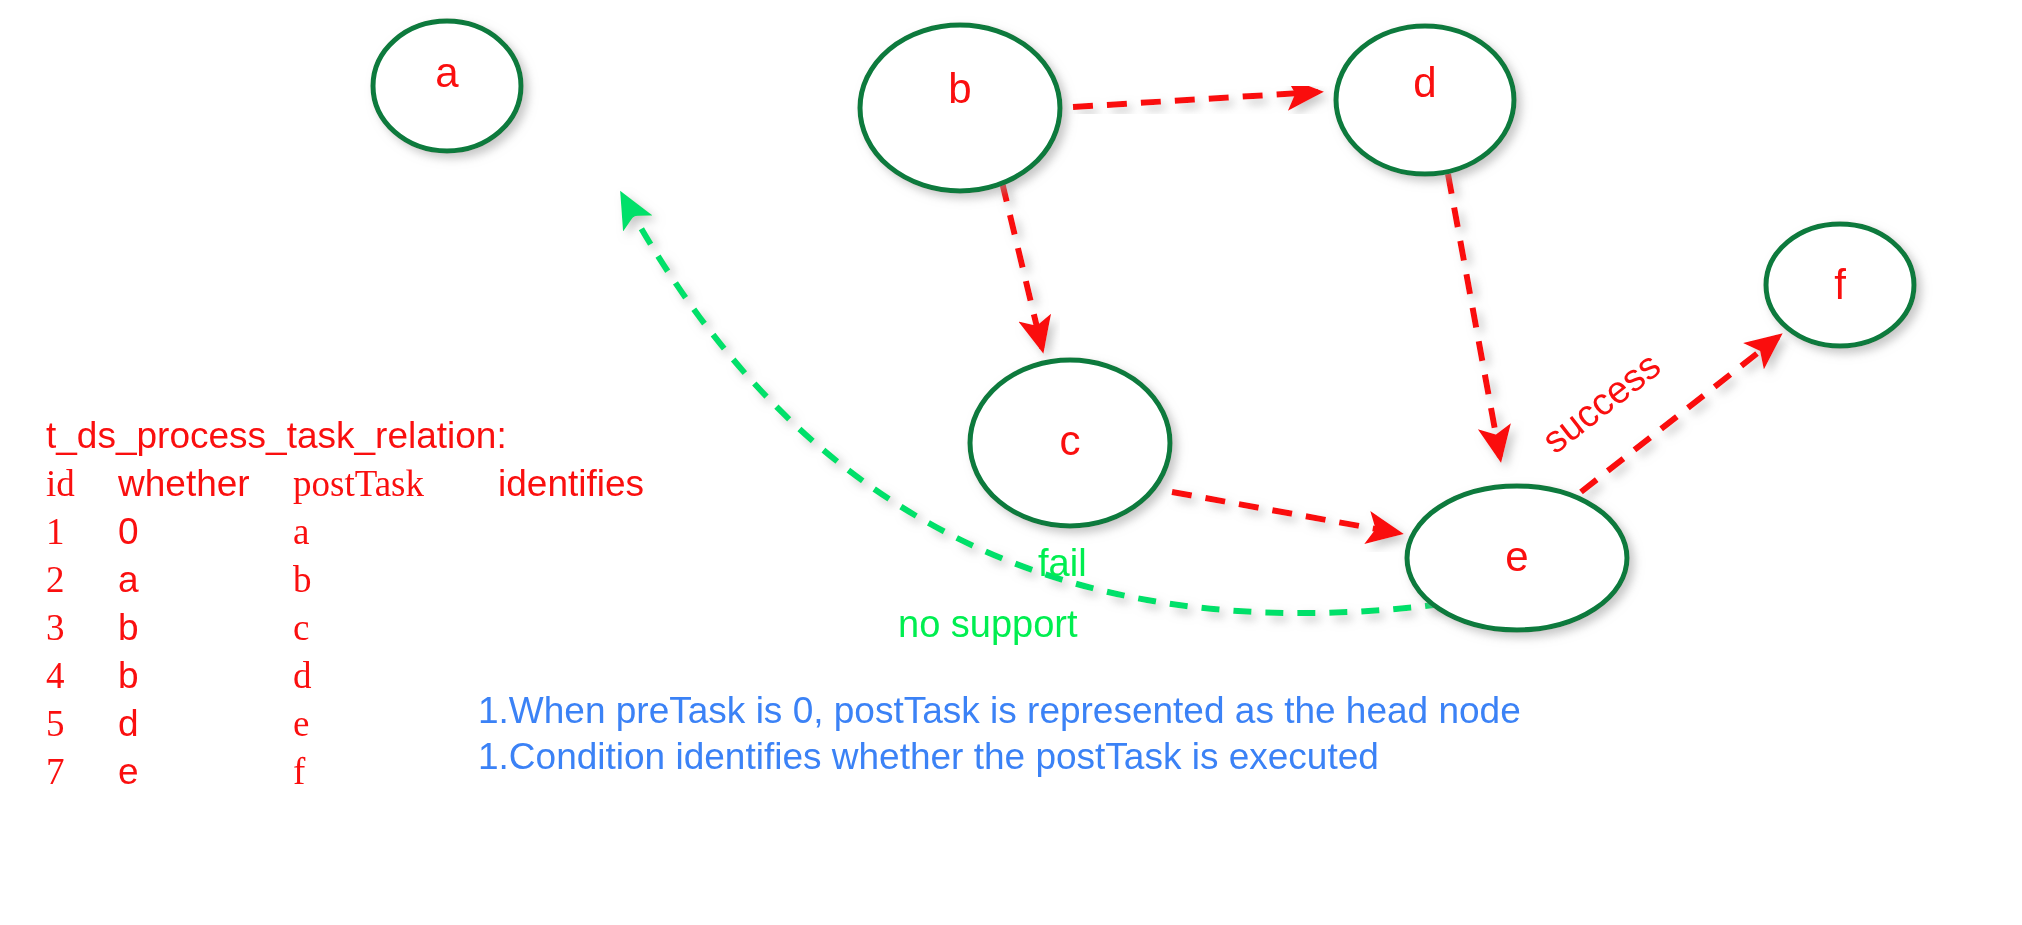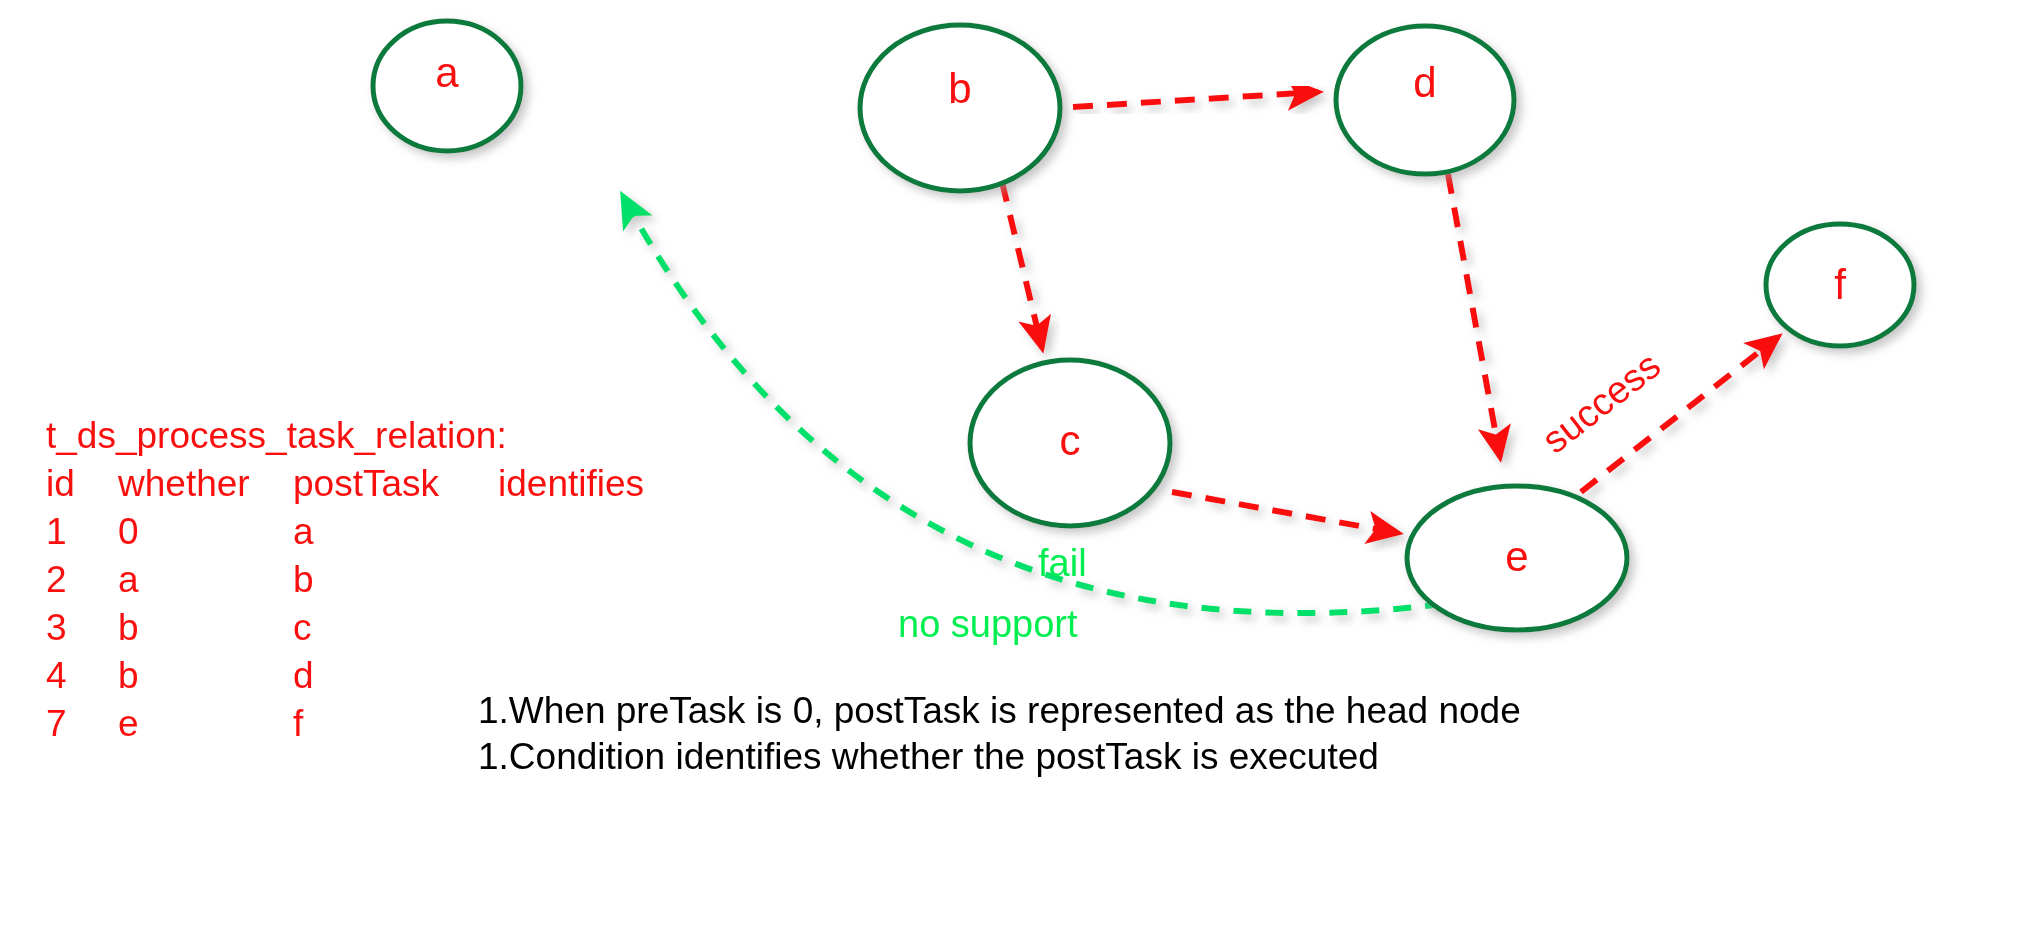--- a/index.html
+++ b/index.html
@@ -69,30 +69,30 @@
     white-space: nowrap;
   }
   #table-title {
     display: block;
     margin-bottom: 0px;
   }
   .tbl-row {
     display: block;
     height: 48px;
   }
-  .col-id      { display: inline-block; width: 72px; }
+  .col-id      { display: inline-block; width: 72px; font-family: Liberation Serif, serif; }
   .col-pre     { display: inline-block; width: 175px; }
-  .col-post    { display: inline-block; width: 205px; }
+  .col-post    { display: inline-block; width: 205px; font-family: Liberation Serif, serif; }
   .col-cond    { display: inline-block; }
   
   #notes {
     position: absolute;
     left: 478px;
     top: 688px;
-    color: #000000;
+    color: #3b82f6;
     font-family: "Liberation Sans", sans-serif;
     font-size: 37px;
     line-height: 46px;
     white-space: nowrap;
   }
   .note-line { display: block; }
 </style>
 </head>
 <body>
 
@@ -204,20 +204,23 @@
     </span>
 
     <span class="tbl-row">
       <span class="col-id">3</span><span class="col-pre">b</span><span class="col-post">c</span><span class="col-cond"></span>
     </span>
 
     <span class="tbl-row">
       <span class="col-id">4</span><span class="col-pre">b</span><span class="col-post">d</span><span class="col-cond"></span>
     </span>
 
+    <span class="tbl-row">
+      <span class="col-id">5</span><span class="col-pre">d</span><span class="col-post">e</span><span class="col-cond"></span>
+    </span>
 
 
     <span class="tbl-row">
       <span class="col-id">7</span><span class="col-pre">e</span><span class="col-post">f</span><span class="col-cond"></span>
     </span>
   </div>
 
   <div id="notes">
     <span class="note-line">1.When preTask is 0, postTask is represented as the head node</span>
     <span class="note-line">1.Condition identifies whether the postTask is executed</span>

